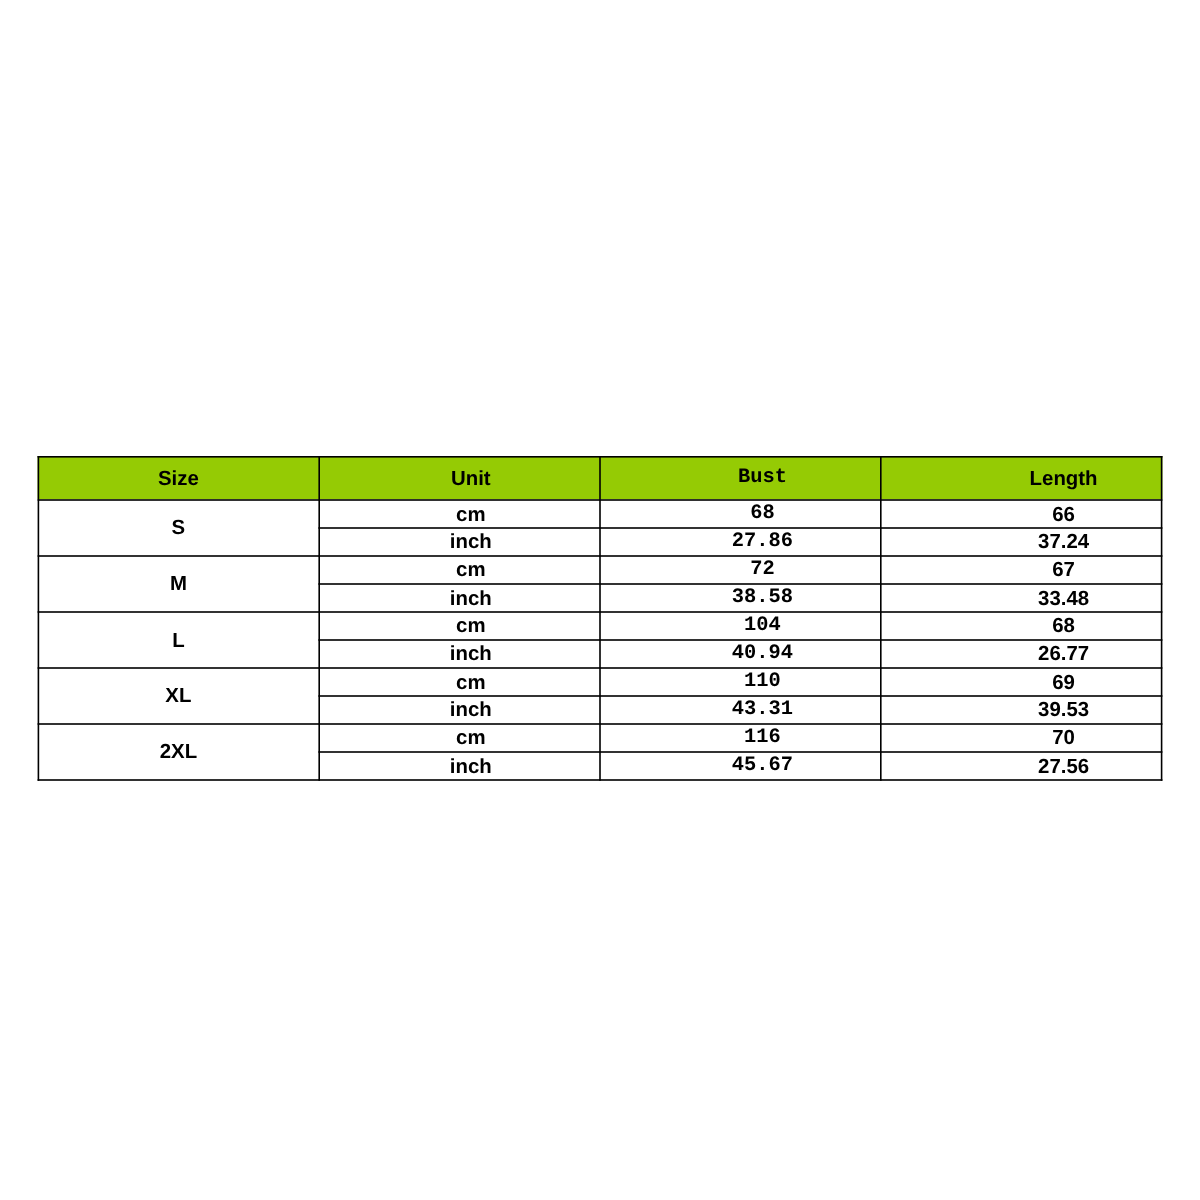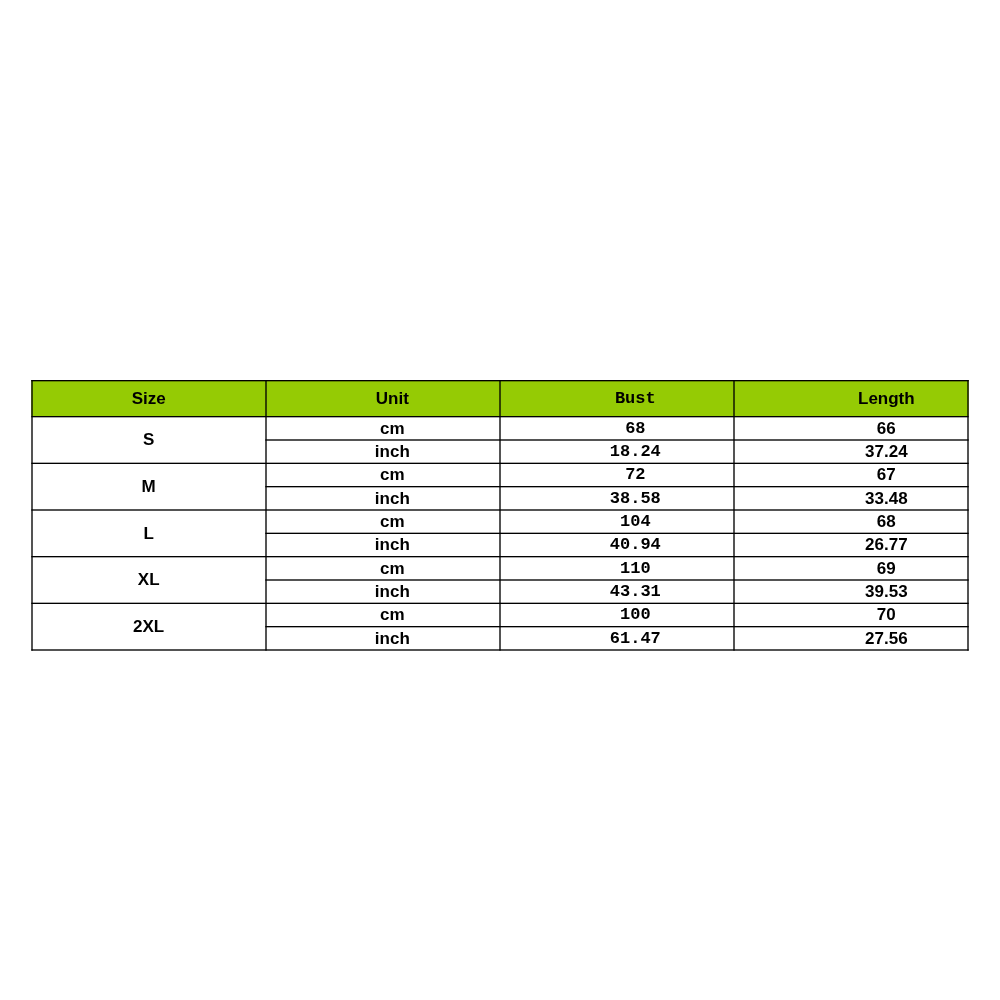--- a/index.html
+++ b/index.html
@@ -105,21 +105,21 @@
     </thead>
     <tbody id="size-chart-body">
         <tr>
           <td class="col-size size-cell" rowspan="2">S</td>
           <td class="col-unit">cm</td>
           <td class="col-bust">68</td>
           <td class="col-length">66</td>
         </tr>
         <tr>
           <td class="col-unit">inch</td>
-          <td class="col-bust">18.24</td>
+          <td class="col-bust">27.86</td>
           <td class="col-length">37.24</td>
         </tr>
         <tr>
           <td class="col-size size-cell" rowspan="2">M</td>
           <td class="col-unit">cm</td>
           <td class="col-bust">72</td>
           <td class="col-length">67</td>
         </tr>
         <tr>
           <td class="col-unit">inch</td>
@@ -144,24 +144,24 @@
           <td class="col-length">69</td>
         </tr>
         <tr>
           <td class="col-unit">inch</td>
           <td class="col-bust">43.31</td>
           <td class="col-length">39.53</td>
         </tr>
         <tr>
           <td class="col-size size-cell" rowspan="2">2XL</td>
           <td class="col-unit">cm</td>
-          <td class="col-bust">100</td>
+          <td class="col-bust">116</td>
           <td class="col-length">70</td>
         </tr>
         <tr>
           <td class="col-unit">inch</td>
-          <td class="col-bust">61.47</td>
+          <td class="col-bust">45.67</td>
           <td class="col-length">27.56</td>
         </tr>
       </tbody>
   </table>
 
 </div>
 
 </body></html>

